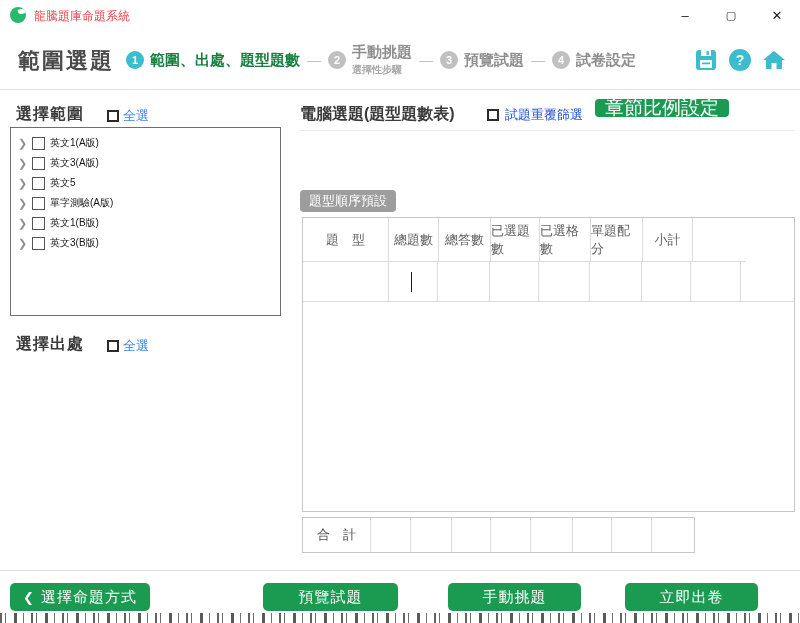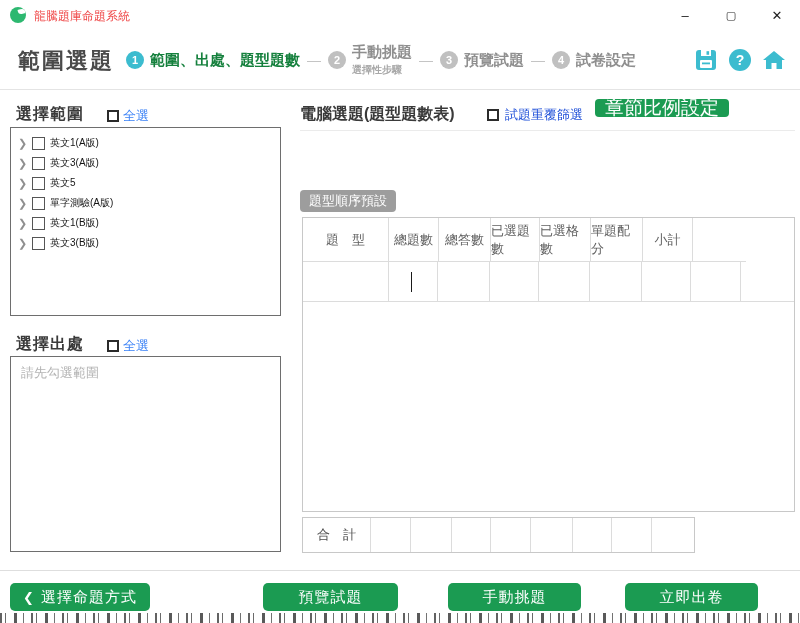--- a/index.html
+++ b/index.html
@@ -171,23 +171,20 @@
         <span class="cbx thin"></span>
         <span class="tlabel">英文3(B版)</span>
       </div>
     </div>
 
   <div class="sec-title" style="left:16px; top:334px;">選擇出處</div>
   <div class="selall" style="left:107px; top:337px;">
     <span class="cbx"></span>
     <span>全選</span>
   </div>
-  <div class="listbox" style="top:356px; height:196px;">
-    <div class="placeholder">請先勾選範圍</div>
-  </div>
 
   <div class="r-title">電腦選題(題型題數表)</div>
   <div class="dupchk">
     <span class="cbx"></span>
     <span>試題重覆篩選</span>
   </div>
   <button class="gbtn" style="left:595px;">章節比例設定</button>
   <div class="r-divider"></div>
   <button class="graybtn">題型順序預設</button>
 

